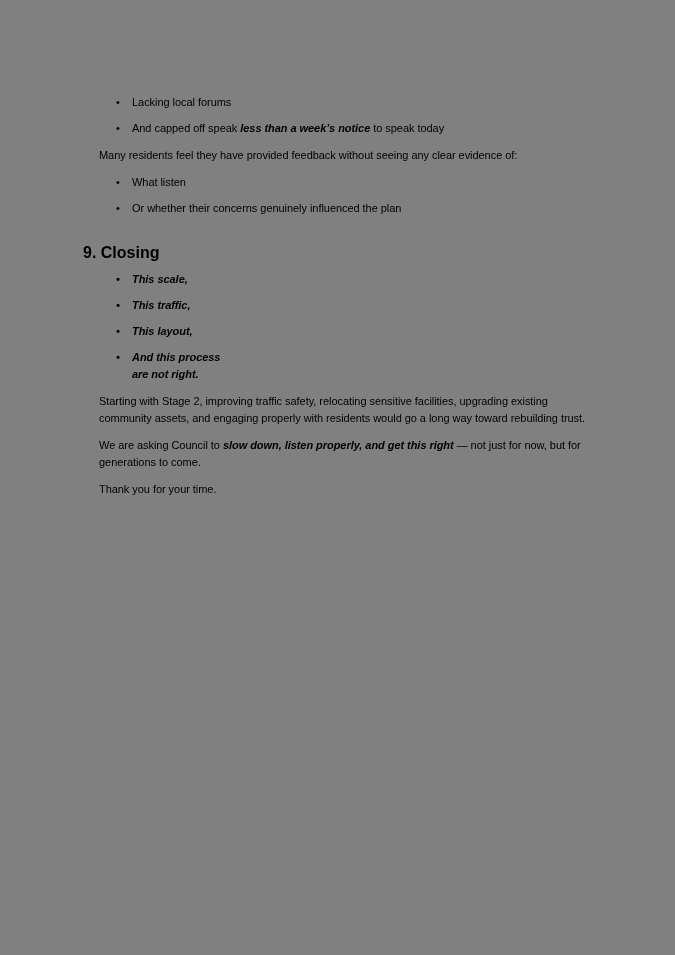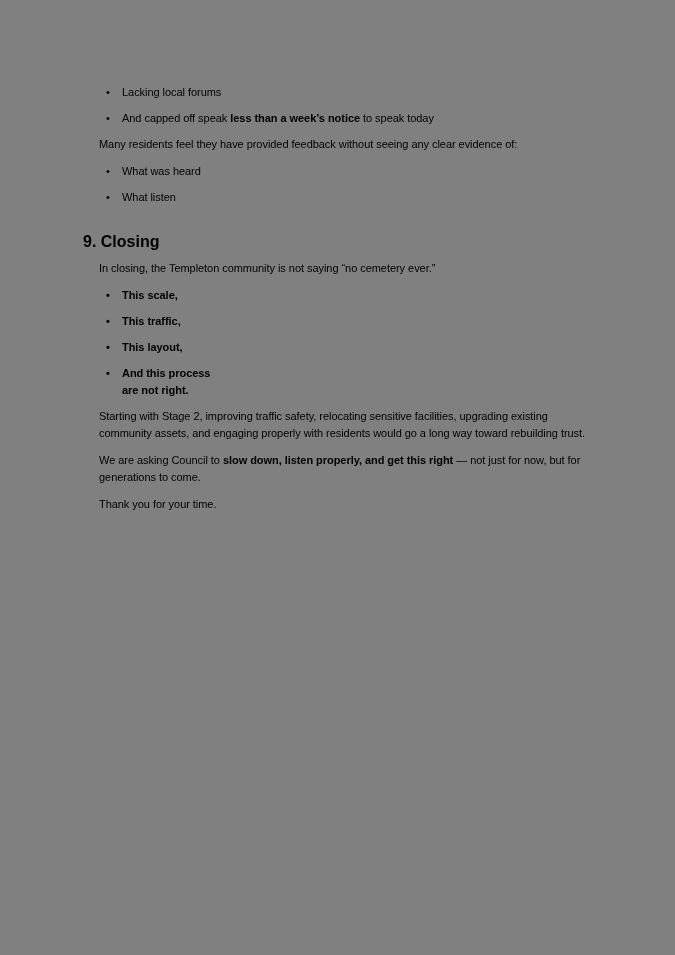--- a/index.html
+++ b/index.html
@@ -13,33 +13,33 @@
     width: 675px;
     height: 955px;
     padding: 84px 81px 0 83px;
   }
   p, li {
     font-size: 11px;
     line-height: 17px;
     letter-spacing: -0.05px;
   }
   p { margin: 0 0 10px 16px; }
-  ul { list-style: none; margin: 0; }
+  ul { list-style: none; margin: 10px; }
   li {
     position: relative;
     padding-left: 39px;
     margin-bottom: 9px;
   }
   li::before {
     content: "\2022";
     position: absolute;
     left: 23px;
     top: 0;
   }
-  .bold, b { font-weight: 700; }
+  .bold, b { font-weight: 700; font-style: italic; }
   h3.doc-heading {
     font-size: 16px;
     line-height: 17px;
     font-weight: 700;
     margin: 27px 0 10px 0;
   }
 </style>
 </head>
 <body>
 
@@ -51,31 +51,30 @@
     </li>
     <li>
       <span>And capped off speak </span><b>less than a week’s notice</b><span> to speak today</span>
     </li>
   </ul>
 
   <p>Many residents feel they have provided feedback without seeing any clear evidence of:</p>
 
   <ul>
     <li>
-      <span>What was heard</span>
+      <span>What listen</span>
     </li>
     <li>
-      <span>What listen</span>
+      <span>Or whether their concerns genuinely influenced the plan</span>
     </li>
   </ul>
 
 
   <h3 class="doc-heading">9. Closing</h3>
 
-  <p>In closing, the Templeton community is not saying “no cemetery ever.”</p>
 
 
   <ul class="bold">
     <li>
       <span>This scale,</span>
     </li>
     <li>
       <span>This traffic,</span>
     </li>
     <li>

